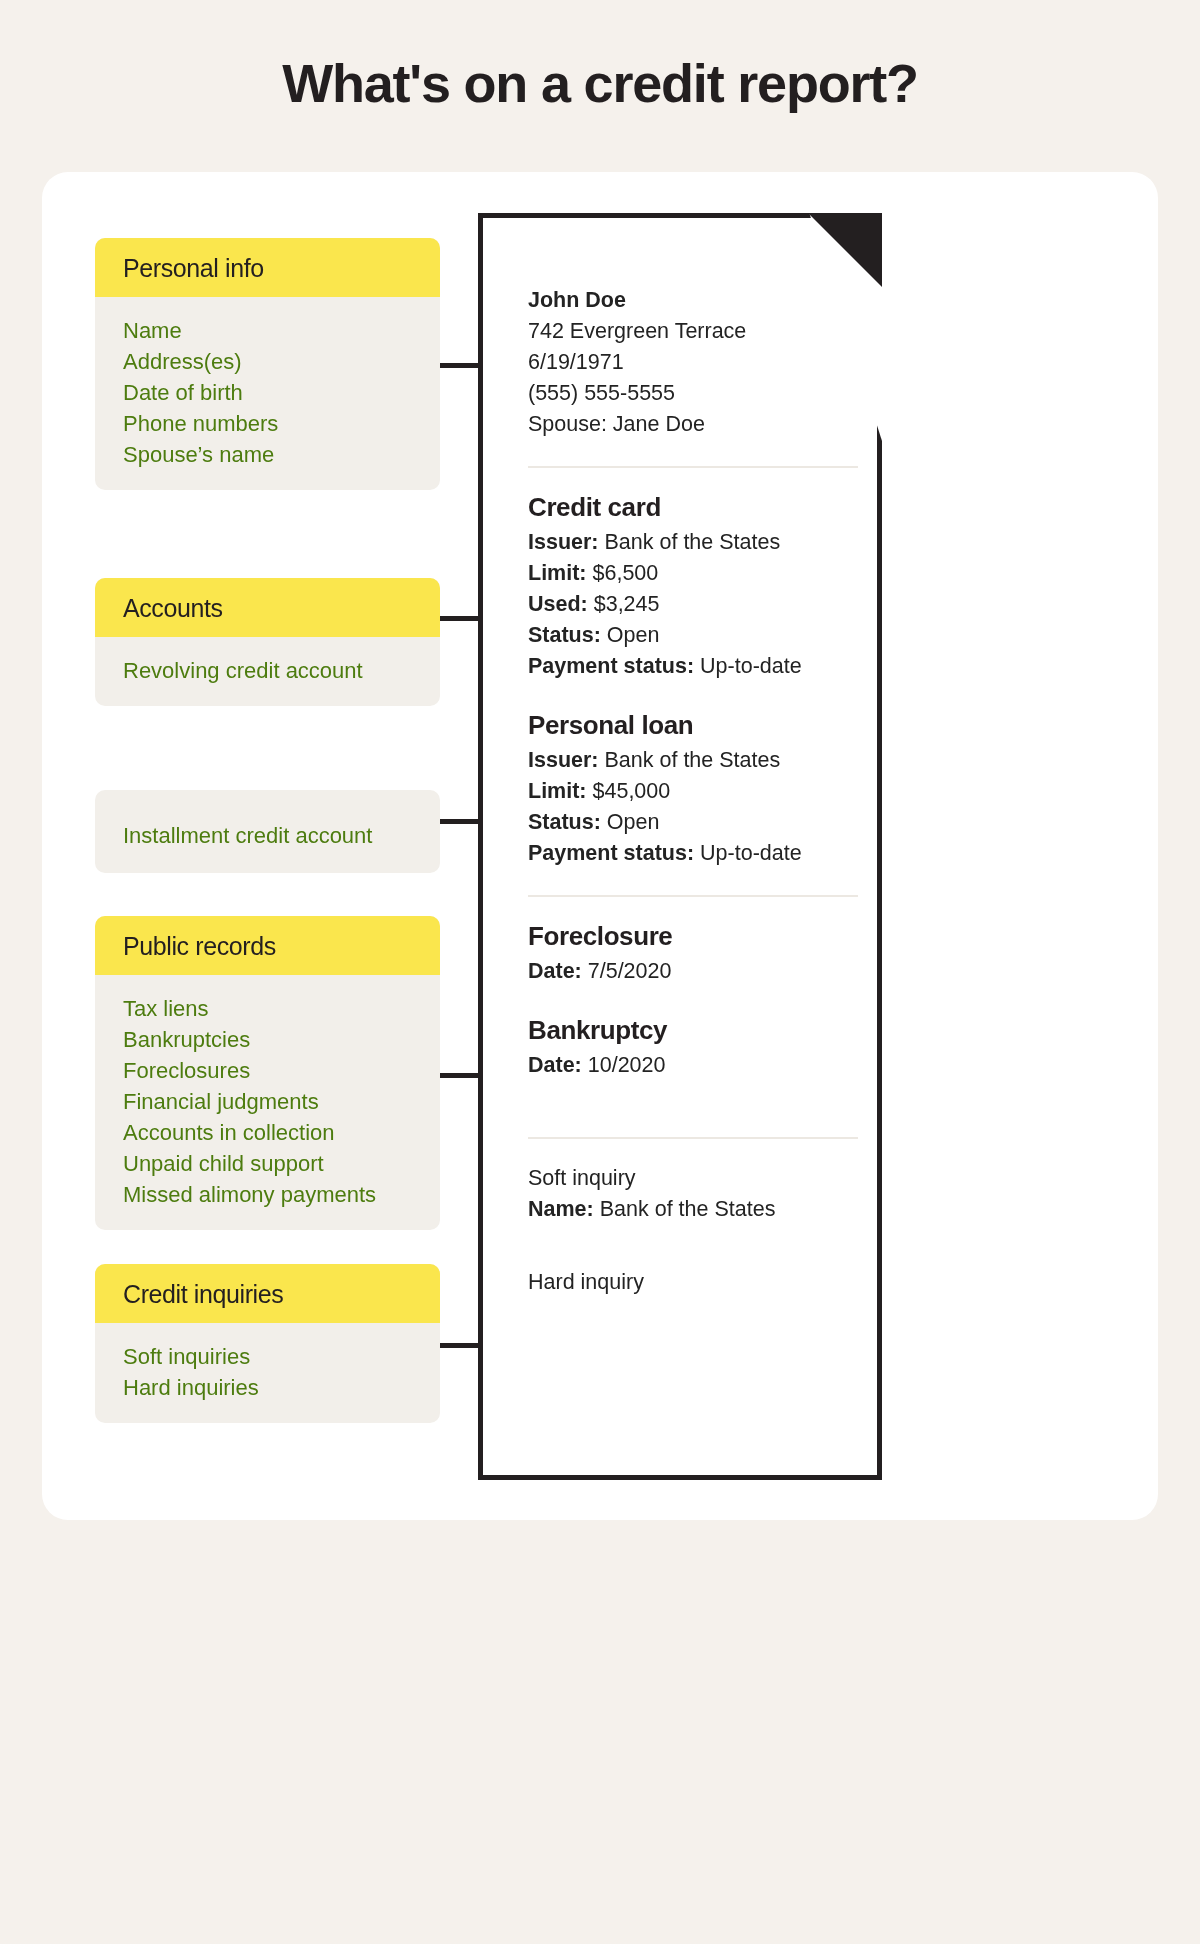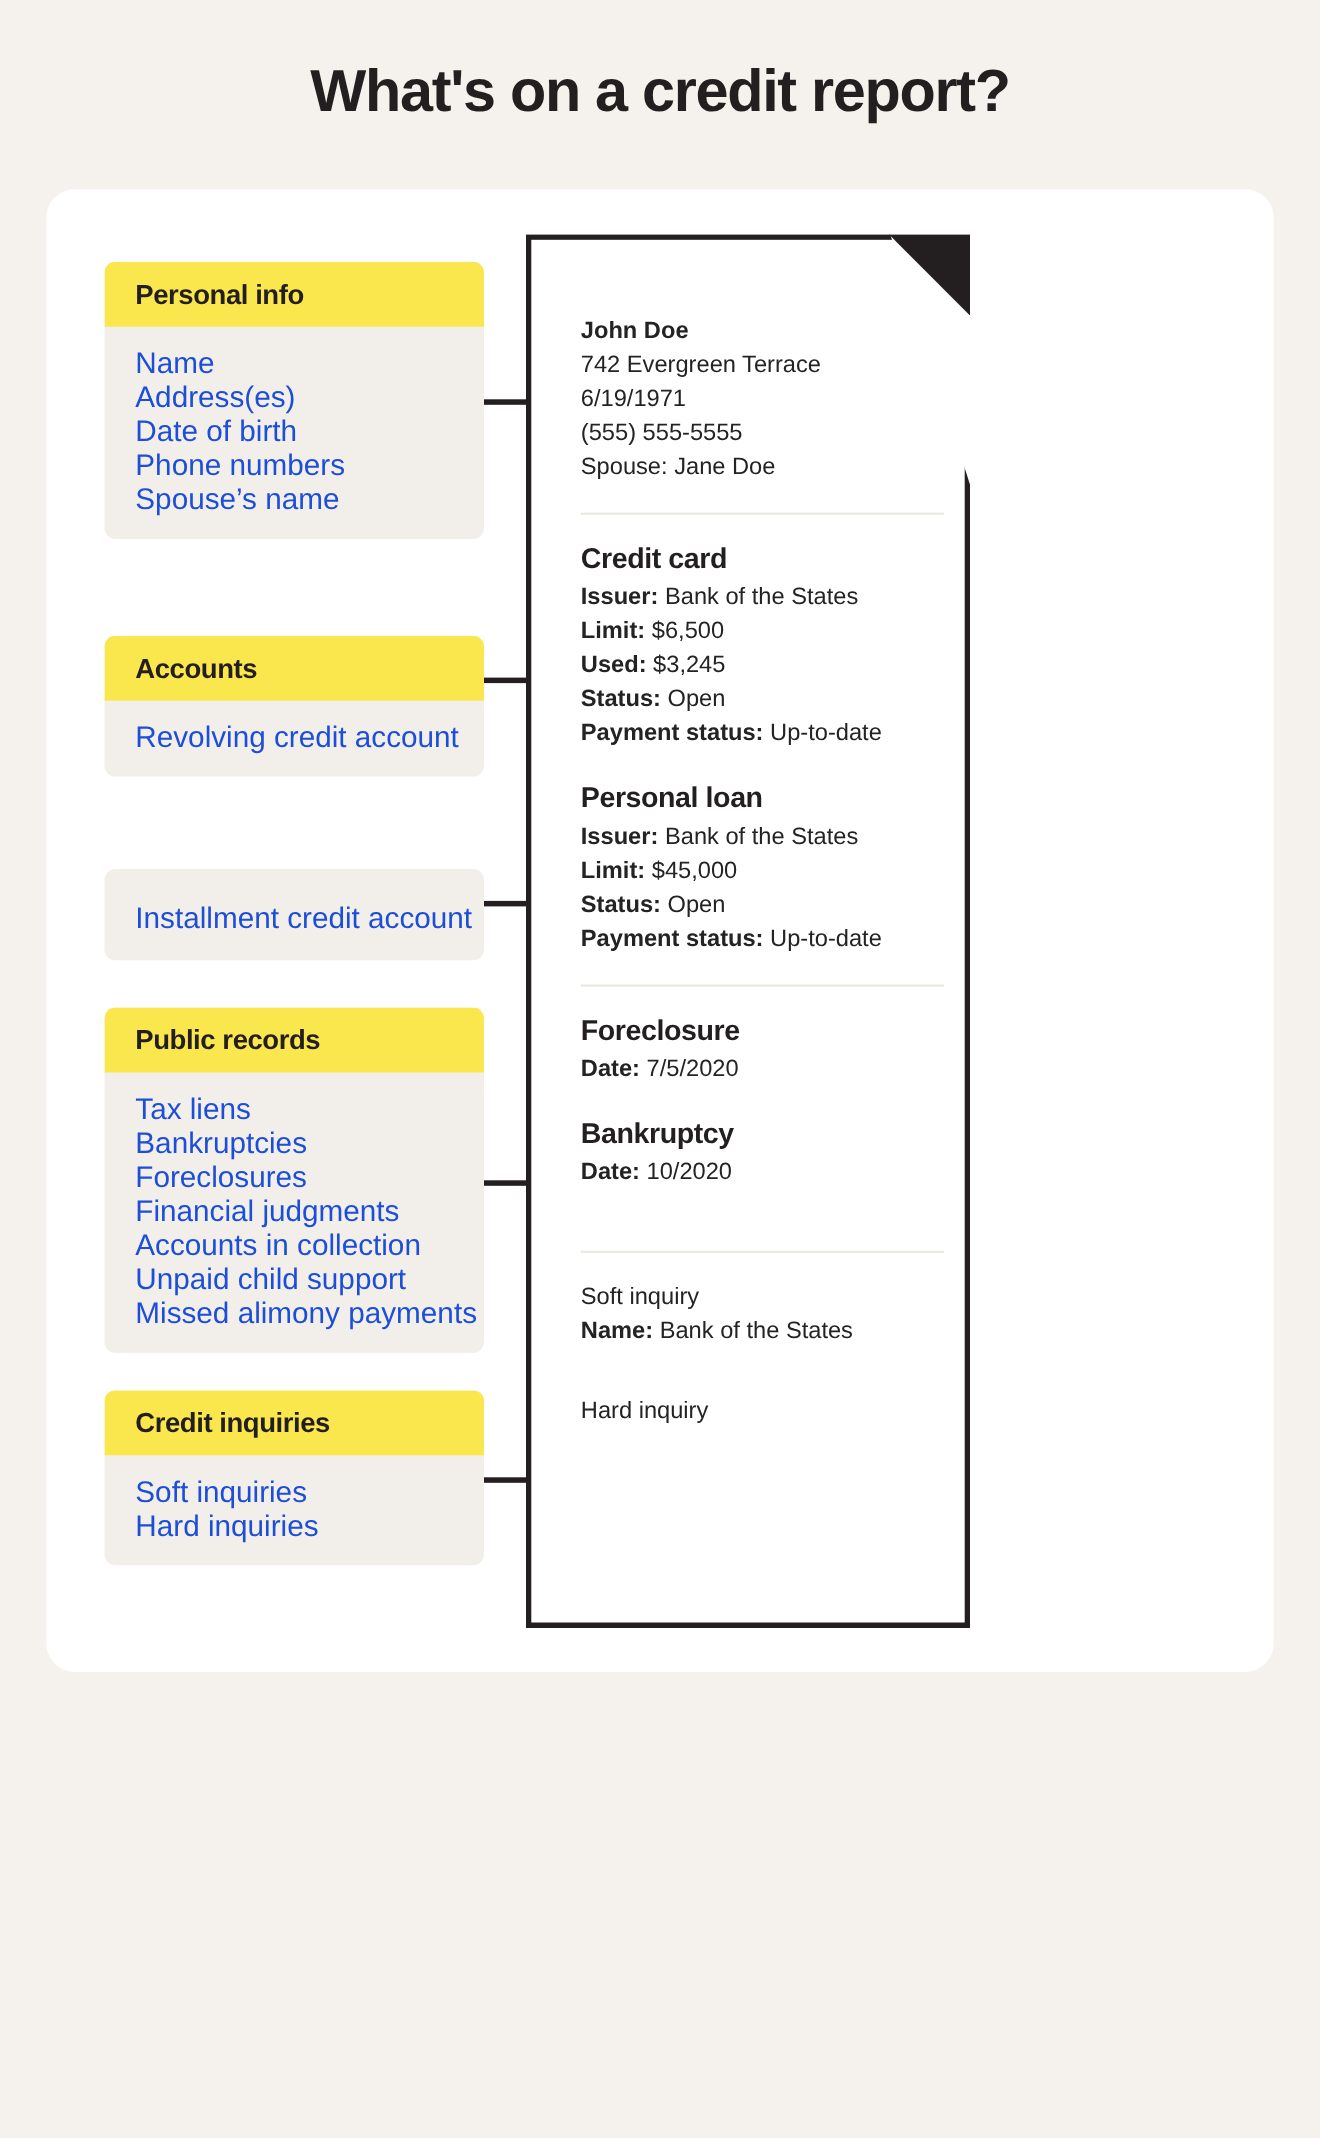--- a/index.html
+++ b/index.html
@@ -38,31 +38,31 @@
     left: 95px;
     width: 345px;
     background: #f2efea;
     border-radius: 10px;
     overflow: hidden;
   }
   .box-header {
     background: #fae64d;
     padding: 16px 28px 14px 28px;
     font-size: 25px;
-    font-weight: bold;
+    font-weight: normal;
     letter-spacing: -0.4px;
     color: #231f20;
   }
   .box-body {
     padding: 18px 28px 20px 28px;
   }
   .box-body .li {
-    font-size: 27px;
+    font-size: 22px;
     line-height: 31px;
-    color: #1d4ed8;
+    color: #4d7c0f;
     white-space: nowrap;
   }
   .box.plain {
     border-radius: 10px;
   }
   .box.plain .box-body {
     padding: 30px 28px 22px 28px;
   }
 
   

